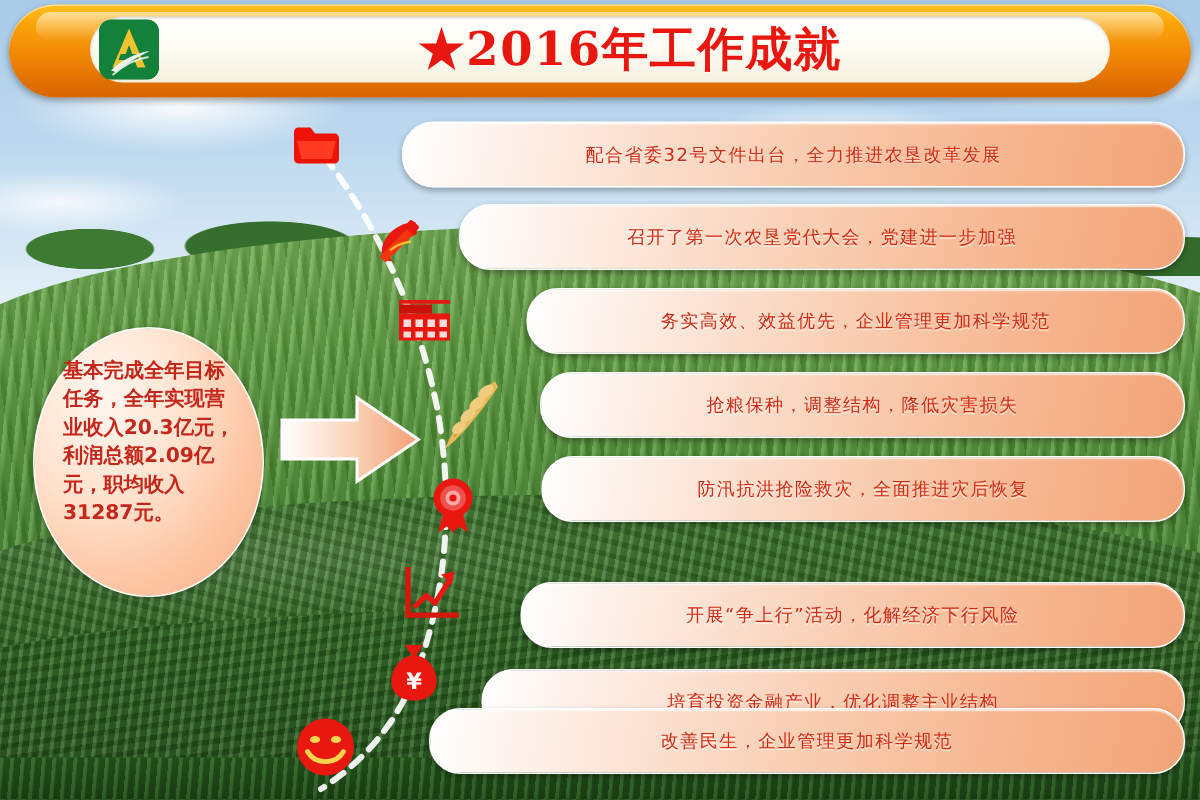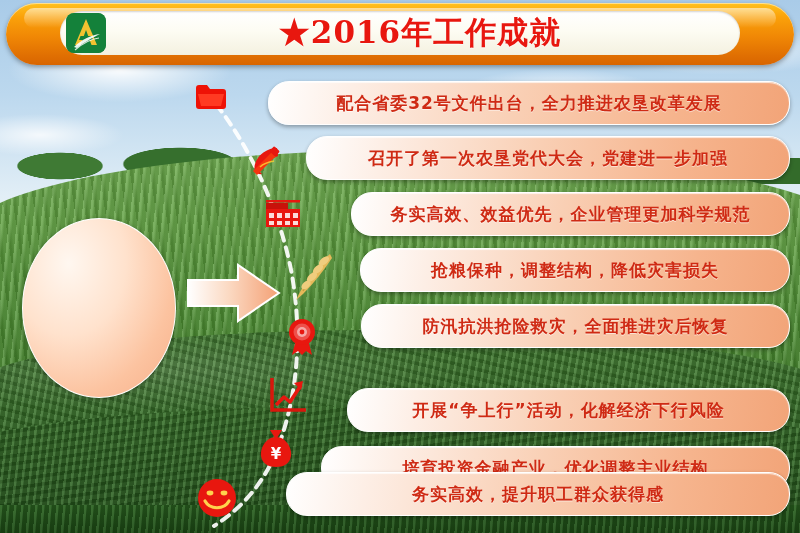--- a/index.html
+++ b/index.html
@@ -127,21 +127,21 @@
 
   
   .pill{
     position:absolute;height:42px;border-radius:21px;
     background:linear-gradient(100deg,#ffffff 0%, #fdeee5 16%, #f9cfb4 48%, #f6b48d 78%, #f2a478 100%);
     border:1.5px solid #ffffff;
     box-shadow:0 2px 4px rgba(0,0,0,.32), inset 0 1px 1px rgba(255,255,255,.75);
     display:flex;align-items:center;justify-content:center;
   }
   .pill span{
-    color:#cf2a14;font-weight:bold;font-size:17px;letter-spacing:1px;
+    color:#cf2a14;font-weight:normal;font-size:12px;letter-spacing:1px;
     font-family:"DejaVu Sans","Liberation Sans",sans-serif;
     white-space:nowrap;
     text-shadow:0 1px 0 rgba(255,255,255,.55);
   }
 </style>
 </head>
 <body>
 
 <div id="stage">
 
@@ -163,20 +163,21 @@
       <rect x="0" y="0" width="40" height="40" rx="8" fill="#14813a"></rect>
       <path d="M20 6 L31 32 L25.5 32 L20 17 L14.5 32 L9 32 Z" fill="#f2c230"></path>
       <path d="M14.5 23 L25.5 23 L27 27 L13 27 Z" fill="#14813a"></path>
       <path d="M8 34 C15 27, 25 22, 34 21 C26 25, 17 30, 11 35 Z" fill="#ffffff" opacity="0.92"></path>
       <path d="M9 37 C16 31, 25 26, 33 25" stroke="#ffffff" stroke-width="1.2" fill="none" opacity="0.8"></path>
     </svg>
   </div>
   <div class="title">★2016年工作成就</div>
 
   <div class="oval"></div>
+  <div class="oval-text">基本完成全年目标任务，全年实现营业收入20.3亿元，利润总额2.09亿元，职均收入31287元。</div>
 
   <div class="arrow">
     <svg width="95" height="62" viewBox="0 0 95 62">
       <defs>
         <linearGradient id="arrGrad" x1="0" y1="0" x2="1" y2="0">
           <stop offset="0%" stop-color="#ffffff"></stop>
           <stop offset="45%" stop-color="#fbd9c2"></stop>
           <stop offset="100%" stop-color="#f4a075"></stop>
         </linearGradient>
       </defs>
@@ -287,16 +288,16 @@
   <div class="pill" style="left:361px;top:304px;width:427px;">
     <span>防汛抗洪抢险救灾，全面推进灾后恢复</span>
   </div>
   <div class="pill" style="left:347px;top:360px;width:441px;margin-top:28px;">
     <span>开展“争上行”活动，化解经济下行风险</span>
   </div>
   <div class="pill" style="left:321px;top:416px;width:467px;margin-top:30px;">
     <span>培育投资金融产业，优化调整主业结构</span>
   </div>
   <div class="pill" style="left:286px;top:472px;width:502px;">
-    <span>务实高效，提升职工群众获得感</span>
+    <span>改善民生，企业管理更加科学规范</span>
   </div>
 
 </div>
 
 </body></html>

